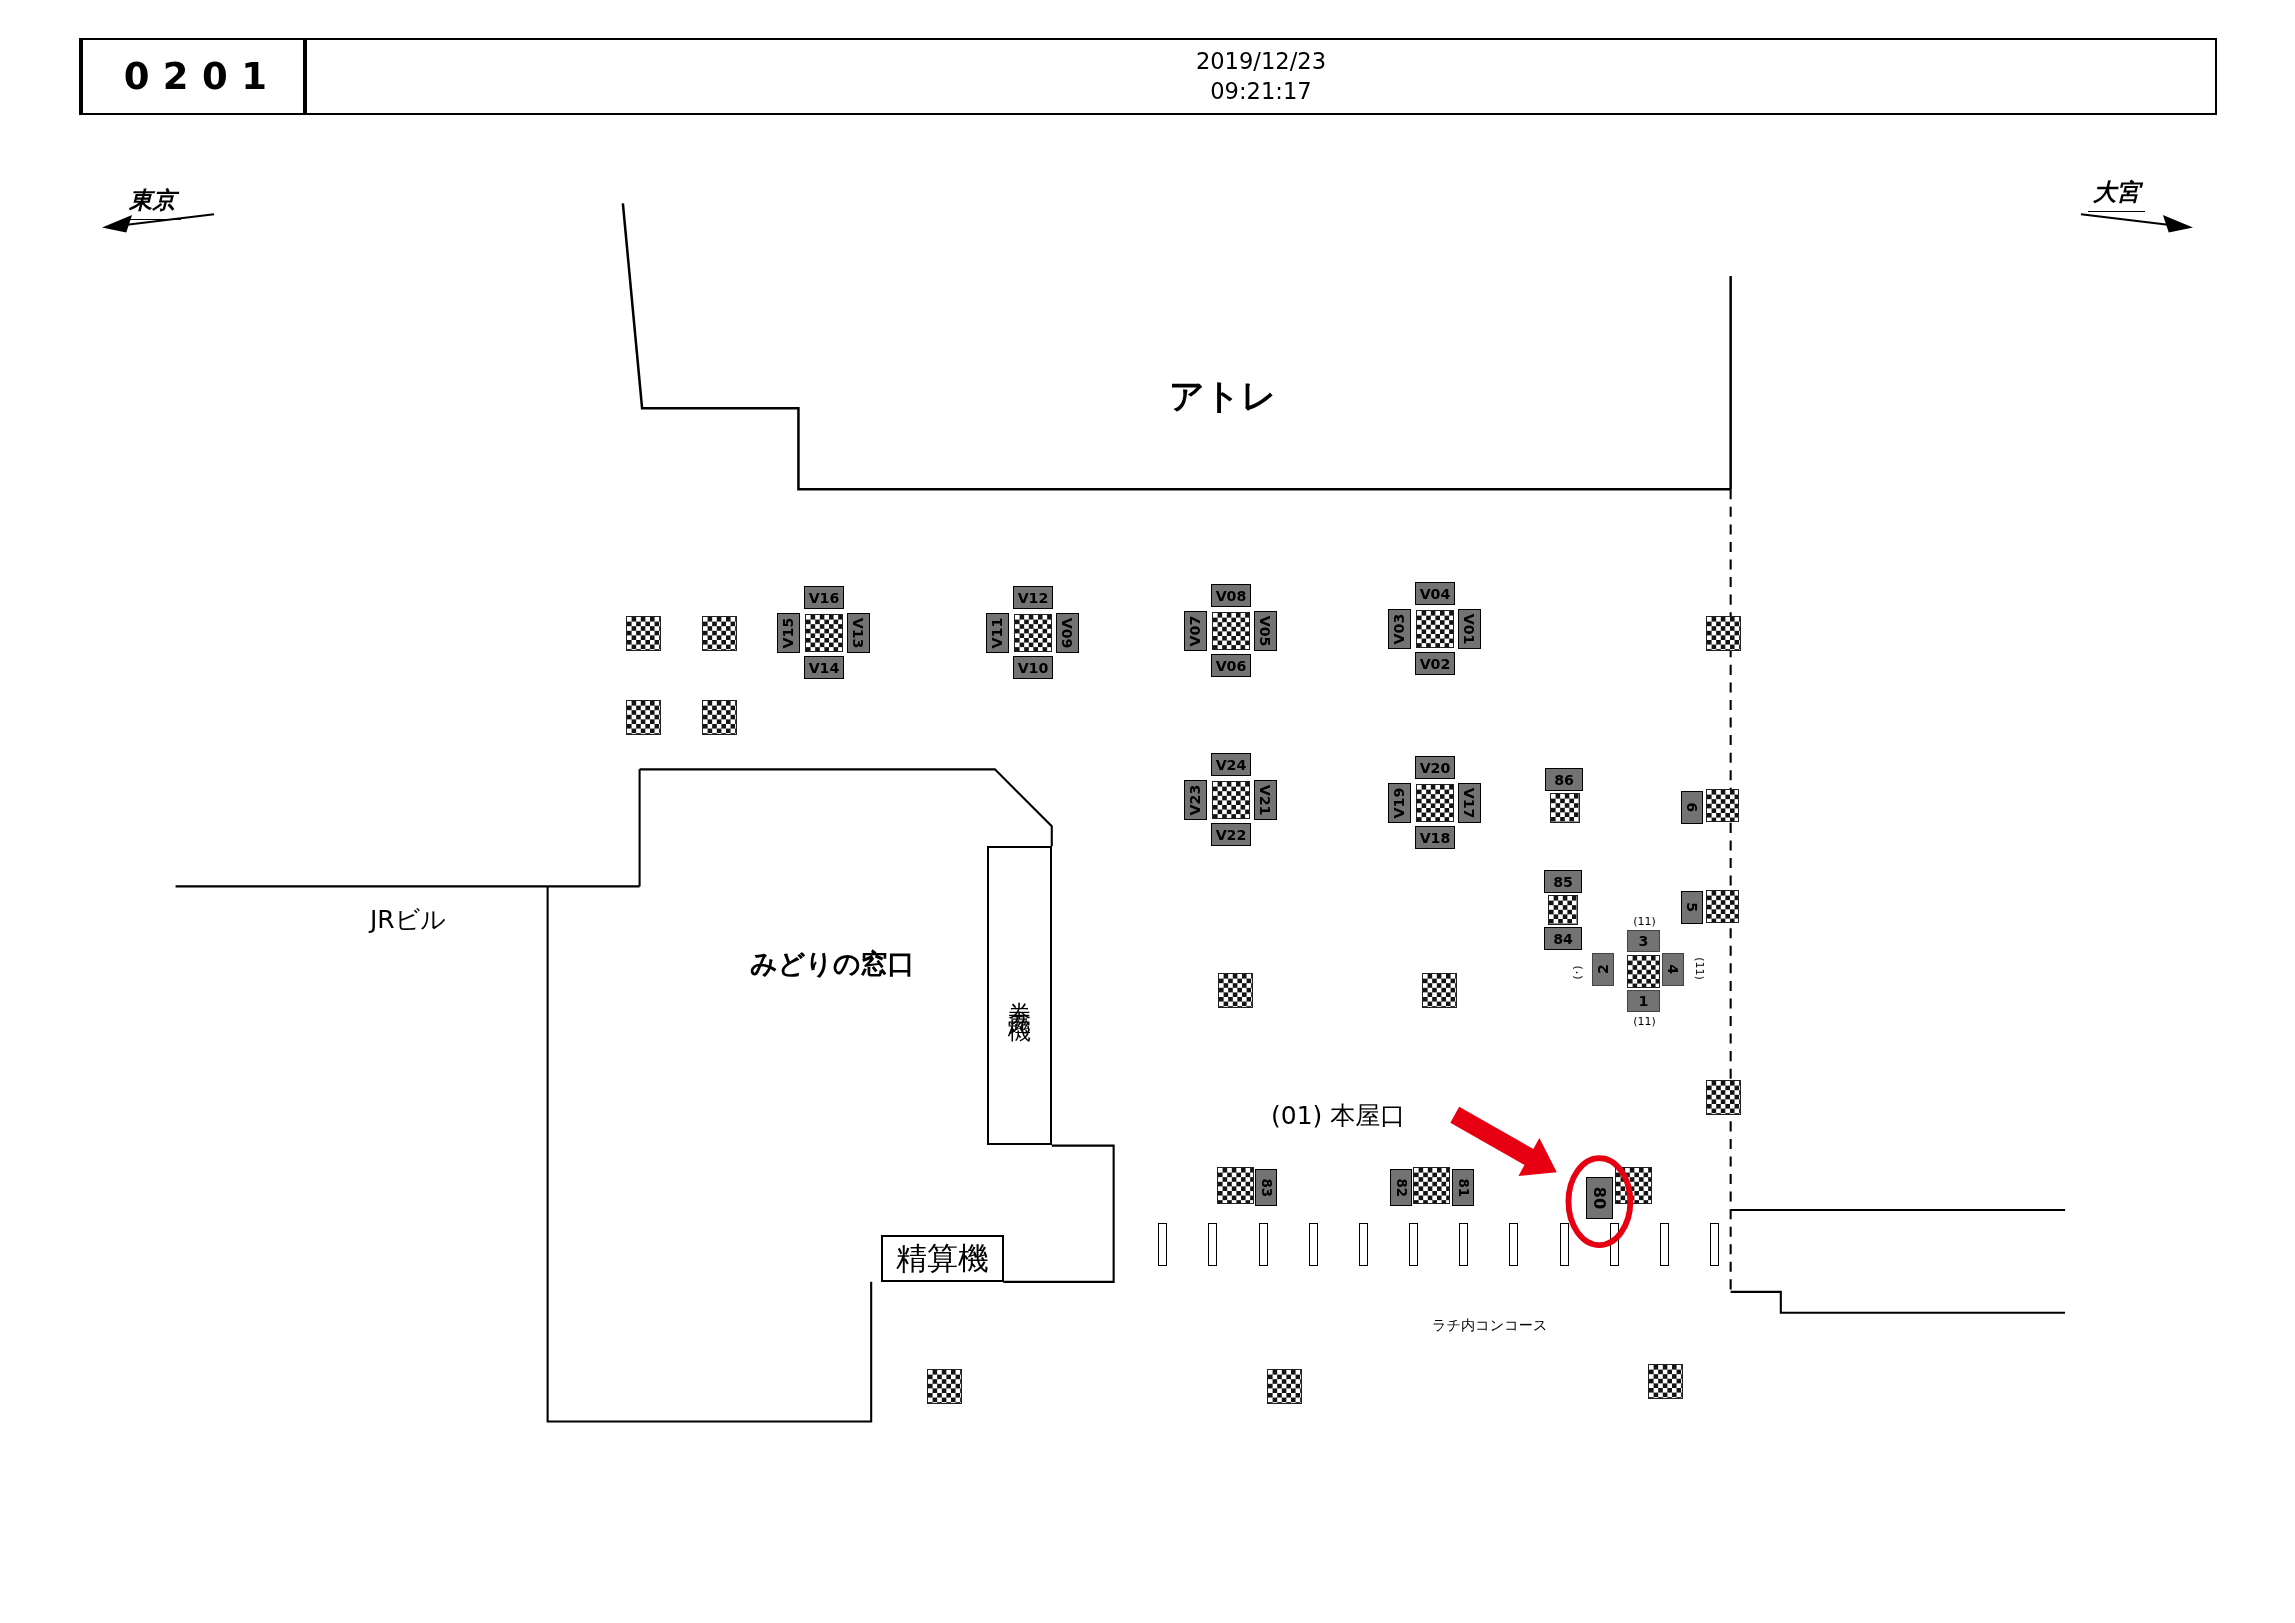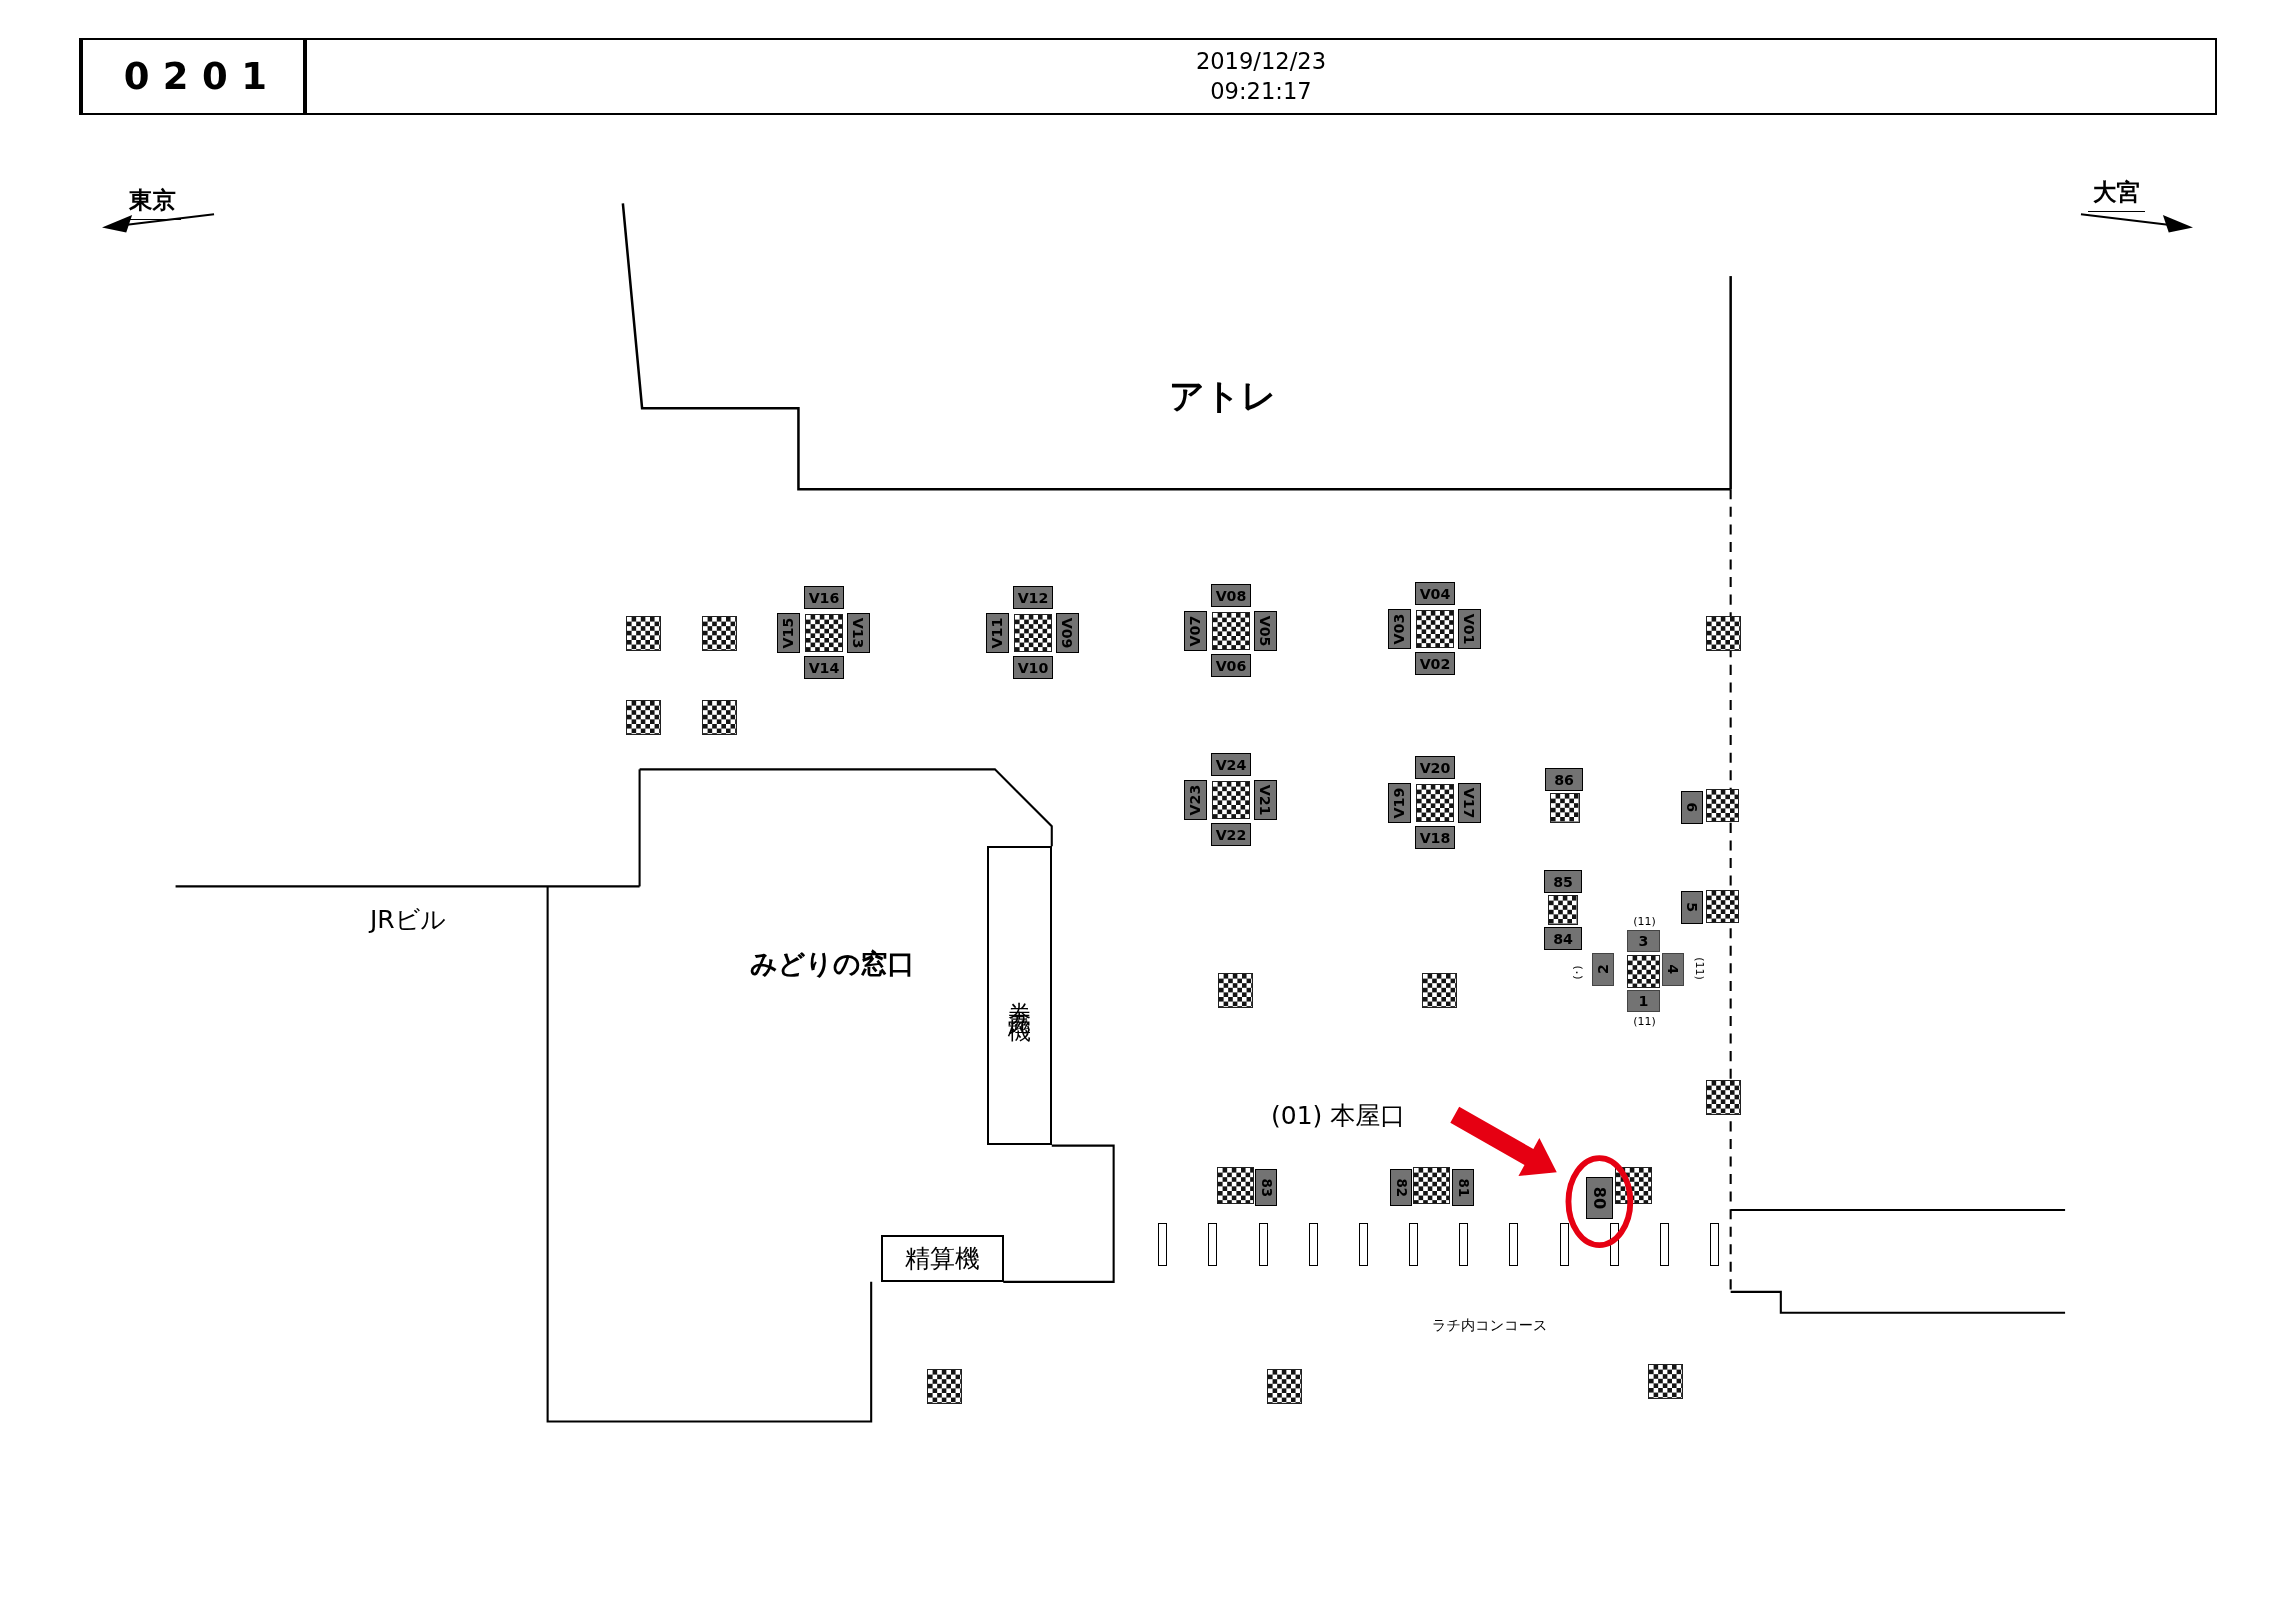--- a/index.html
+++ b/index.html
@@ -11,21 +11,21 @@
   
   #header { position:absolute; left:79px; top:38px; width:2138px; height:77px; border:2.5px solid #000; display:flex; background:#fff; }
   .hcell { display:flex; align-items:center; justify-content:center; height:100%; }
   #h-station { width:916px; font-size:38px; font-weight:700; letter-spacing:5px; }
   #h-code { width:224px; border-left:2.5px solid #000; border-right:2.5px solid #000; font-size:37px; font-weight:600; letter-spacing:13.4px; padding-left:18px; }
   #h-exits { width:809px; font-size:30px; font-weight:600; gap:92px; }
   #h-datetime { flex:1; border-left:2.5px solid #000; flex-direction:column; font-size:22.6px; line-height:1.3; }
 
   
   .txt { position:absolute; white-space:nowrap; }
-  .dir { font-size:23.4px; font-weight:600; border-bottom:1.7px solid #000; padding:0 5px 2.5px 5px; }
+  .dir { font-size:23.4px; font-weight:600; border-bottom:1.7px solid #000; padding:0 5px 2.5px 5px;font-style:italic; }
 
   
   .chk { position:absolute; background:repeating-conic-gradient(#141414 0% 25%, #ffffff 0% 50%); background-size:9.2px 9.2px; border:0.8px solid #222; }
 
   
   .lbl { position:absolute; background:#737373; border:1.7px solid #000; display:flex; align-items:center; justify-content:center; font-size:14.2px; font-weight:600; line-height:1; }
   .lbl.gray { border-color:#444; }
   .rot  > span { transform:rotate(90deg);  white-space:nowrap; display:block; }
   .rotc > span { transform:rotate(-90deg); white-space:nowrap; display:block; }
 
@@ -84,21 +84,21 @@
   <div class="txt dir" style="left:124px; top:184px;">東京</div>
   <div class="txt dir" style="left:2088px; top:176px;text-align:right;">大宮</div>
 
   <div class="txt" style="left:1169px; top:373px; font-size:35px; font-weight:700;">アトレ</div>
   <div class="txt" style="left:370px; top:903px; font-size:25px;">JRビル</div>
   <div class="txt" style="left:750px; top:946px; font-size:27px; font-weight:600;">みどりの窓口</div>
   <div class="txt" style="left:1271px; top:1099px; font-size:25px;">(01) 本屋口</div>
   <div class="txt" style="left:1432px; top:1316px; font-size:14.2px;">ラチ内コンコース</div>
 
   <div class="roombox" id="kenbaiki-box" style="left:987px; top:846px; width:65px; height:299px;">券売機</div>
-  <div class="roombox" style="left:881px; top:1235px; width:123px; height:47px; font-size:25px;">精算機</div>
+  <div class="roombox" style="left:881px; top:1235px; width:123px; height:47px; font-size:31px;">精算機</div>
 
   <div class="chk" style="left:626px;  top:616px;  width:35px; height:35px;"></div>
   <div class="chk" style="left:702px;  top:616px;  width:35px; height:35px;"></div>
   <div class="chk" style="left:626px;  top:700px;  width:35px; height:35px;"></div>
   <div class="chk" style="left:702px;  top:700px;  width:35px; height:35px;"></div>
   <div class="chk" style="left:1706px; top:616px;  width:35px; height:35px;"></div>
   <div class="chk" style="left:1218px; top:973px; width:35px; height:35px;"></div>
   <div class="chk" style="left:1422px; top:973px; width:35px; height:35px;"></div>
   <div class="chk" style="left:1706px; top:1080px; width:35px; height:35px;"></div>
   <div class="chk" style="left:927px; top:1369px; width:35px; height:35px;"></div>

